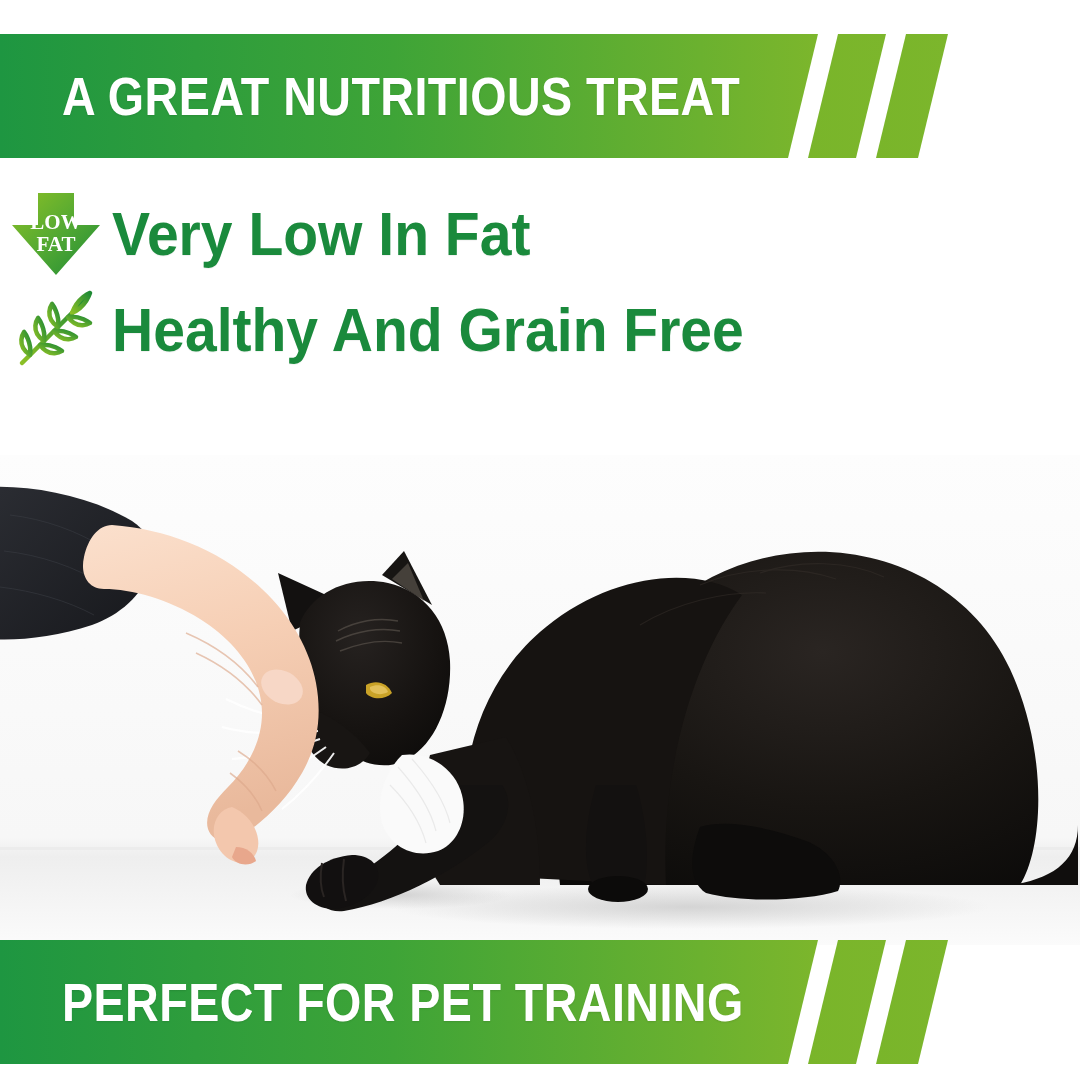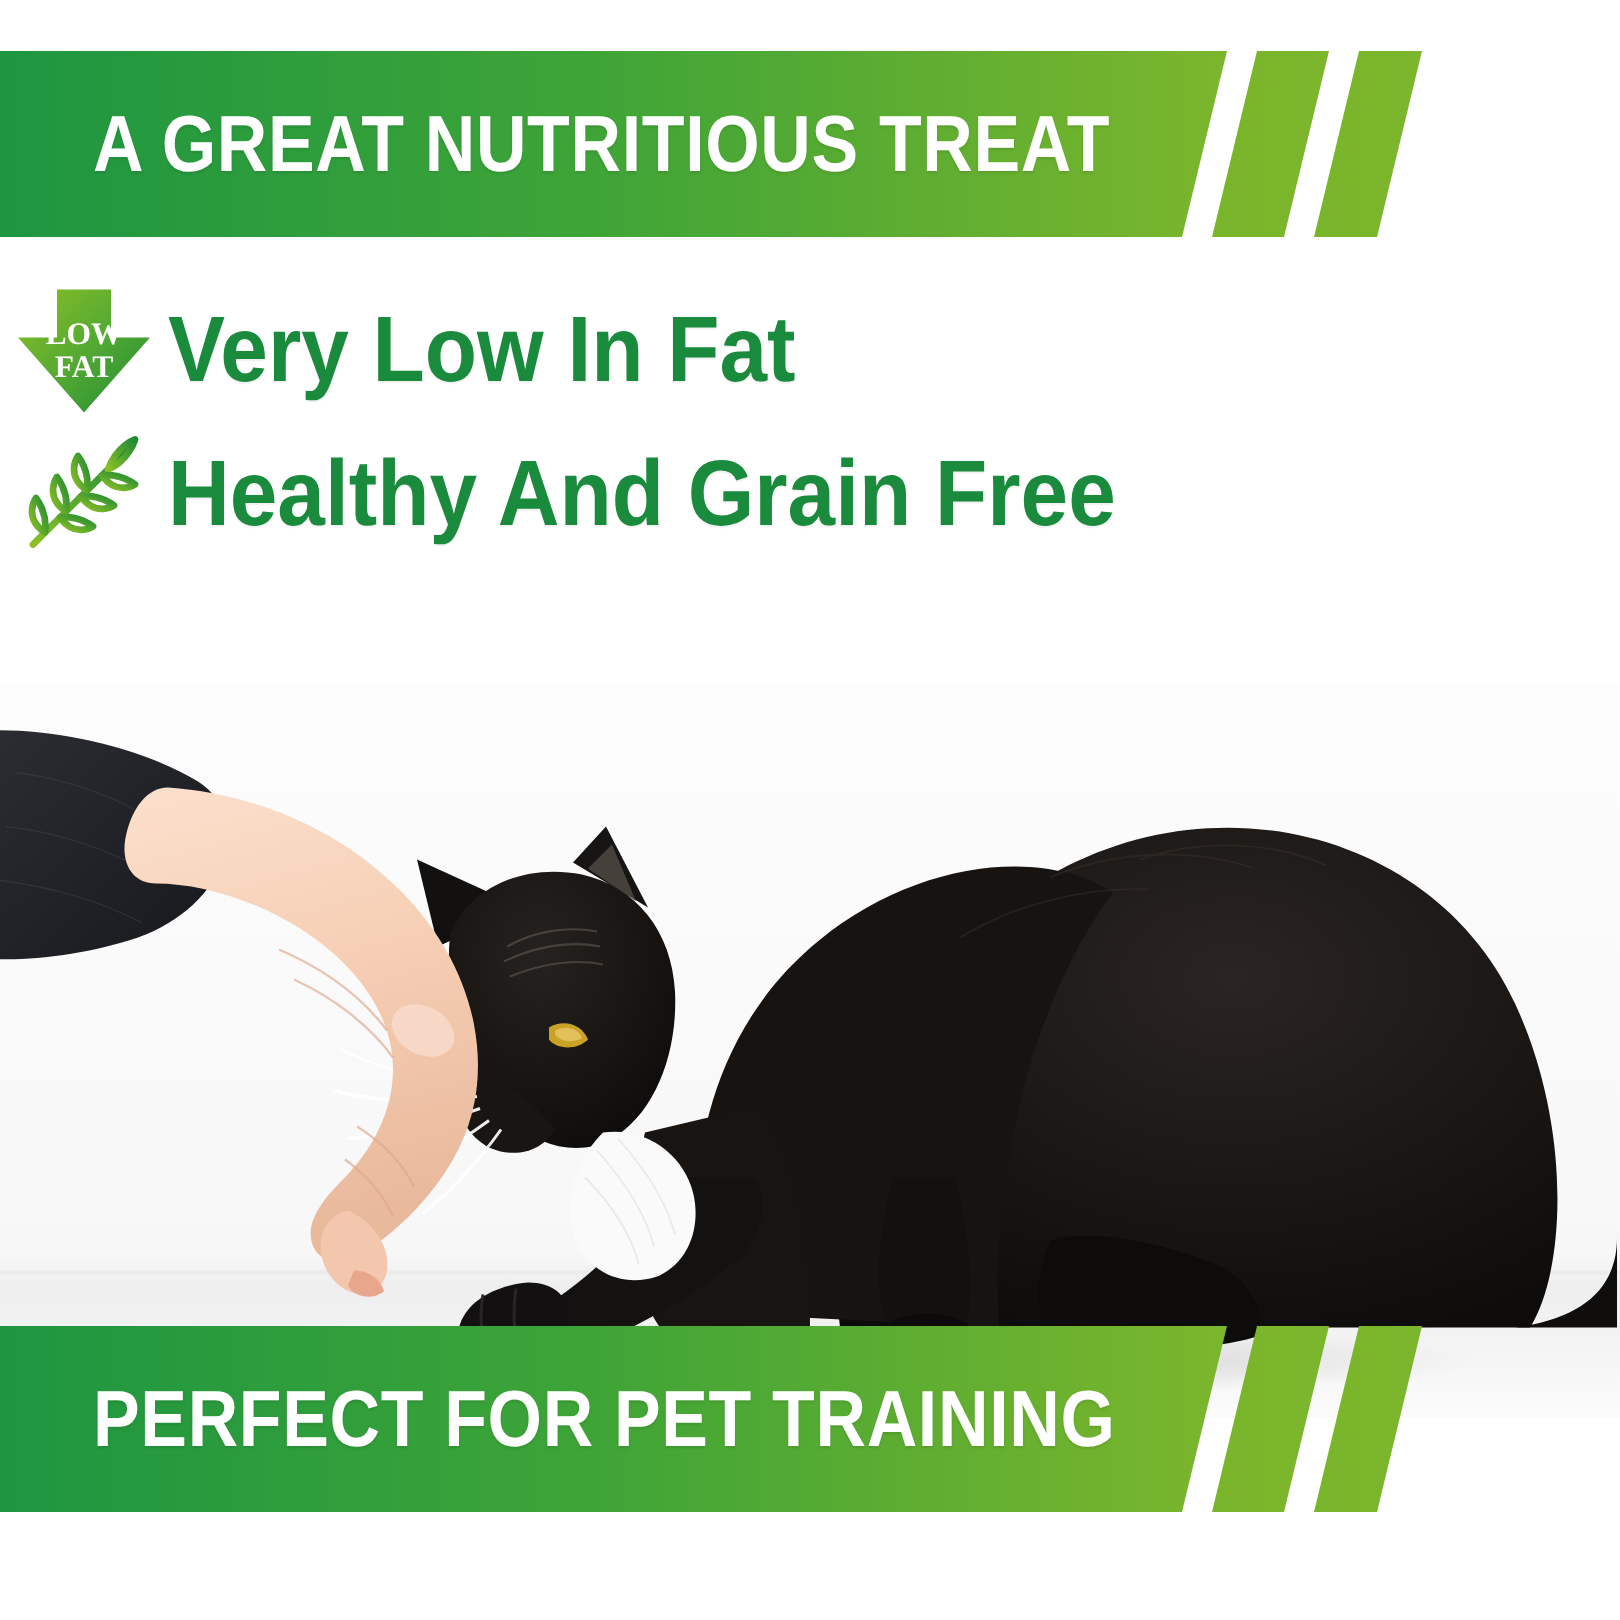--- a/index.html
+++ b/index.html
@@ -23,21 +23,21 @@
   }
 
   
   .banner {
     position: absolute;
     left: 0;
     width: 1080px;
     height: 124px;
   }
   #top-banner { top: 34px; }
-  #bottom-banner { top: 884px; }
+  #bottom-banner { top: 940px; }
 
   .banner-svg {
     position: absolute;
     inset: 0;
     display: block;
   }
   .banner-text {
     position: absolute;
     left: 62px;
     top: 0;

